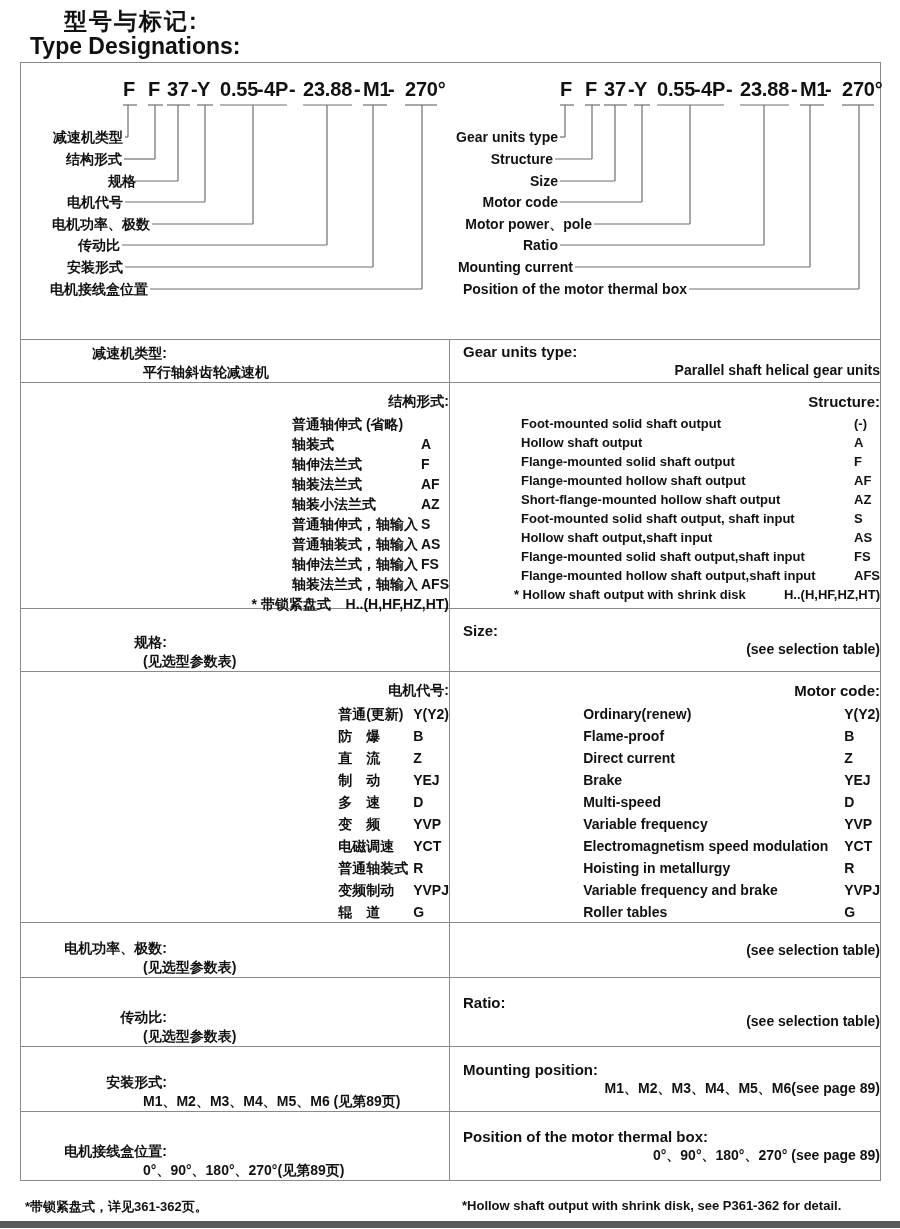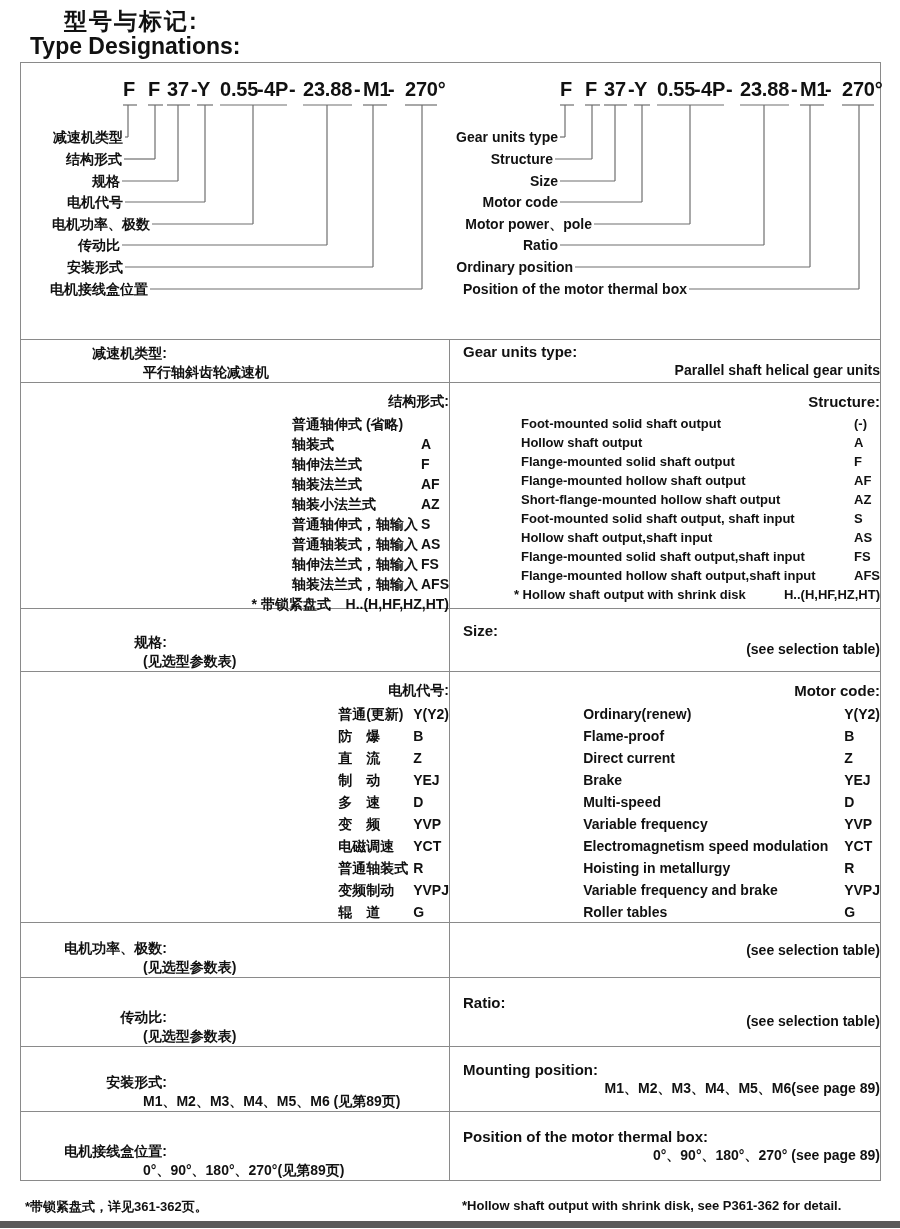--- a/index.html
+++ b/index.html
@@ -145,34 +145,34 @@
       <span class="seg" style="left:680px">4P</span>
       <span class="seg" style="left:705px">-</span>
       <span class="seg" style="left:719px">23.88</span>
       <span class="seg" style="left:770px">-</span>
       <span class="seg" style="left:779px">M1</span>
       <span class="seg" style="left:804px">-</span>
       <span class="seg" style="left:821px">270°</span>
 
       <div class="dlbl cn" style="right:757px;top:65px">减速机类型</div>
       <div class="dlbl cn" style="right:758px;top:87px">结构形式</div>
-      <div class="dlbl cn" style="right:760px;top:109px">规格</div>
+      <div class="dlbl cn" style="right:744px;top:109px">规格</div>
       <div class="dlbl cn" style="right:757px;top:130px">电机代号</div>
       <div class="dlbl cn" style="right:730px;top:152px">电机功率、极数</div>
       <div class="dlbl cn" style="right:760px;top:173px">传动比</div>
       <div class="dlbl cn" style="right:757px;top:195px">安装形式</div>
       <div class="dlbl cn" style="right:732px;top:217px">电机接线盒位置</div>
 
       <div class="dlbl en" style="right:322px;top:65px">Gear units type</div>
       <div class="dlbl en" style="right:327px;top:87px">Structure</div>
       <div class="dlbl en" style="right:322px;top:109px">Size</div>
       <div class="dlbl en" style="right:322px;top:130px">Motor code</div>
       <div class="dlbl en" style="right:288px;top:152px">Motor power、pole</div>
       <div class="dlbl en" style="right:322px;top:173px">Ratio</div>
-      <div class="dlbl en" style="right:307px;top:195px">Ordinary position</div>
+      <div class="dlbl en" style="right:307px;top:195px">Mounting current</div>
       <div class="dlbl en" style="right:193px;top:217px">Position of the motor thermal box</div>
     </div>
 
     <div class="row" style="height:42px">
       <div class="cl">
         <span class="h-cn">减速机类型:</span>
         <span class="c-cn">平行轴斜齿轮减速机</span>
       </div>
       <div class="cr">
         <span class="h-en">Gear units type:</span>

